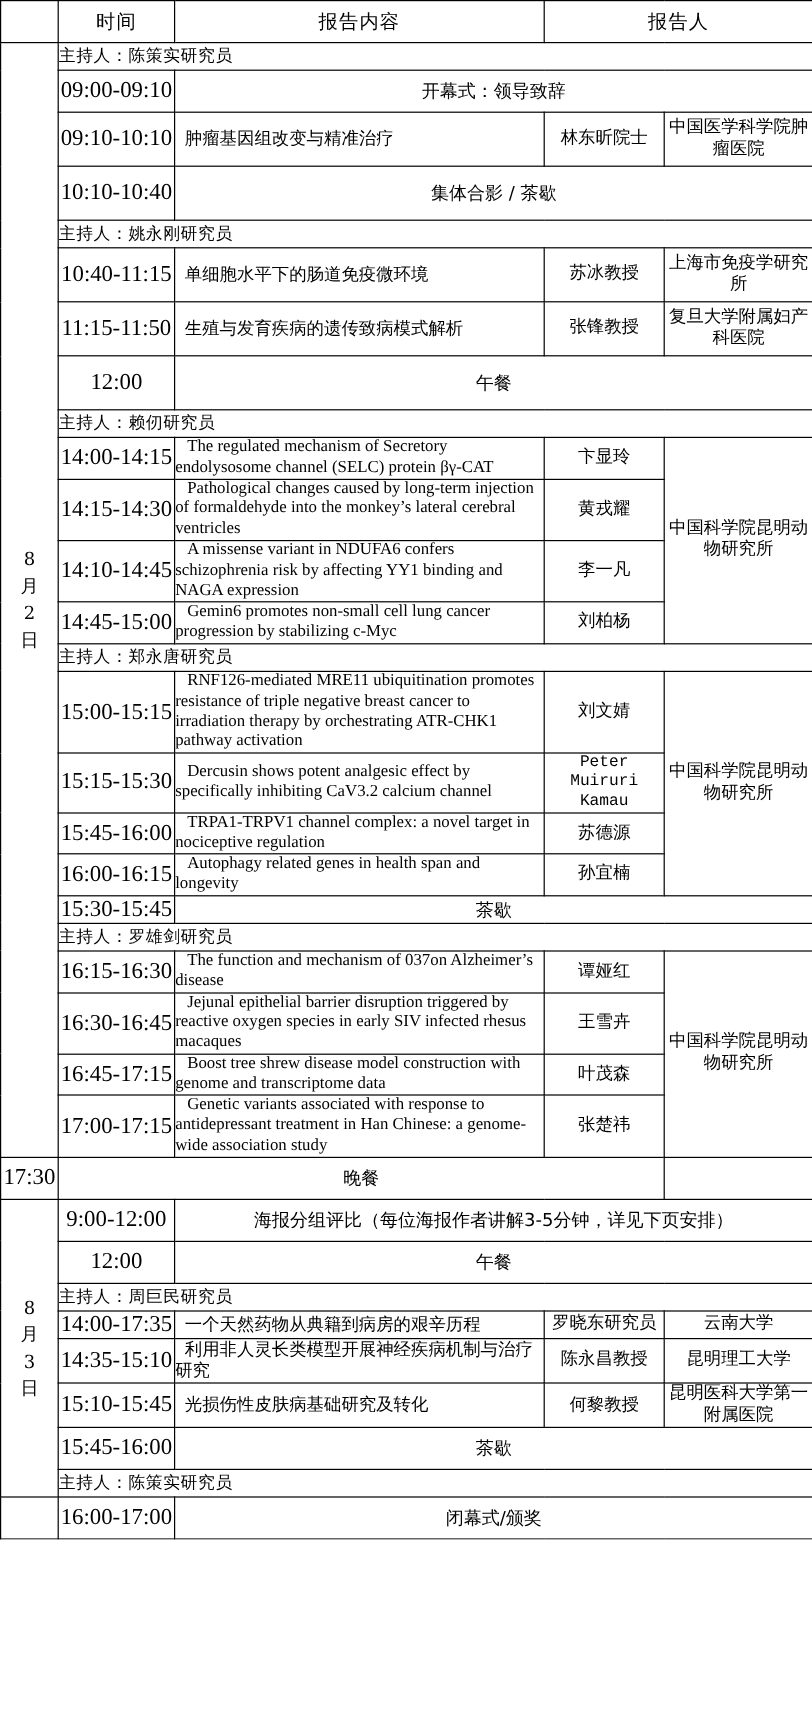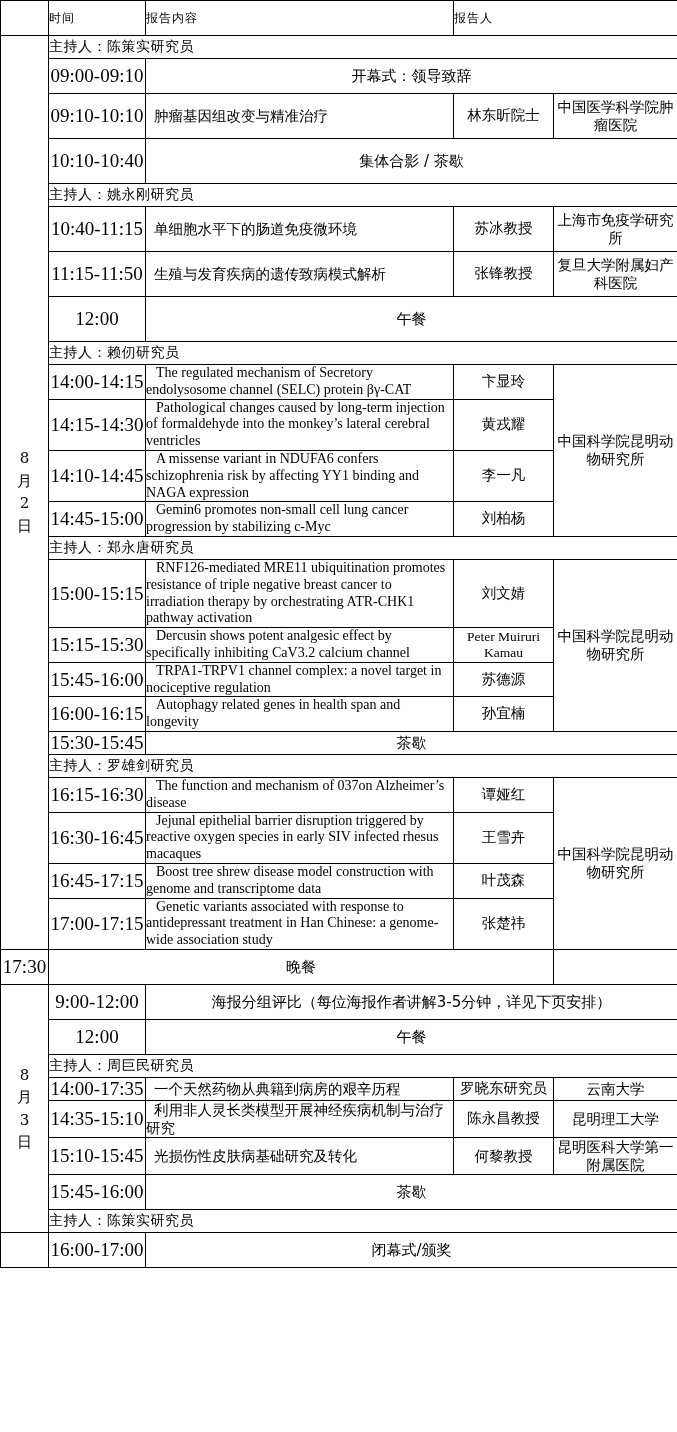--- a/index.html
+++ b/index.html
@@ -25,22 +25,22 @@
     background: #ffffff;
   }
   
   col.c-date  { width: 48px; }
   col.c-time  { width: 97px; }
   col.c-topic { width: 308px; }
   col.c-spk   { width: 100px; }
   col.c-org   { width: 124px; }
 
   .hdr {
-    text-align: left;
-    font-size: 12px;
+    text-align: center;
+    font-size: 16px;
     font-family: "DejaVu Sans", "Liberation Sans", sans-serif;
     font-weight: bold;
     height: 34px;
     letter-spacing: 1px;
   }
   .date-cell {
     text-align: center;
     font-size: 15px;
     font-weight: bold;
     line-height: 1.5;
@@ -89,28 +89,28 @@
     font-weight: bold;
   }
   .speaker {
     text-align: center;
     font-size: 14.5px;
     line-height: 1.2;
     font-family: "DejaVu Sans", "Liberation Sans", sans-serif;
     padding: 2px 1px;
   }
   .speaker.latin {
-    font-family: Liberation Serif, serif;
+    font-family: Liberation Mono, monospace;
     font-size: 13.5px;
   }
   .org {
     text-align: center;
     font-size: 14.5px;
     line-height: 1.25;
-    font-family: Liberation Serif, serif;
+    font-family: Liberation Mono, monospace;
     padding: 2px 1px;
   }
   .pad-lg { height: 44px; }
   .pad-md { height: 34px; }
 </style>
 </head>
 <body>
 
 <table id="sched">
   <colgroup>

